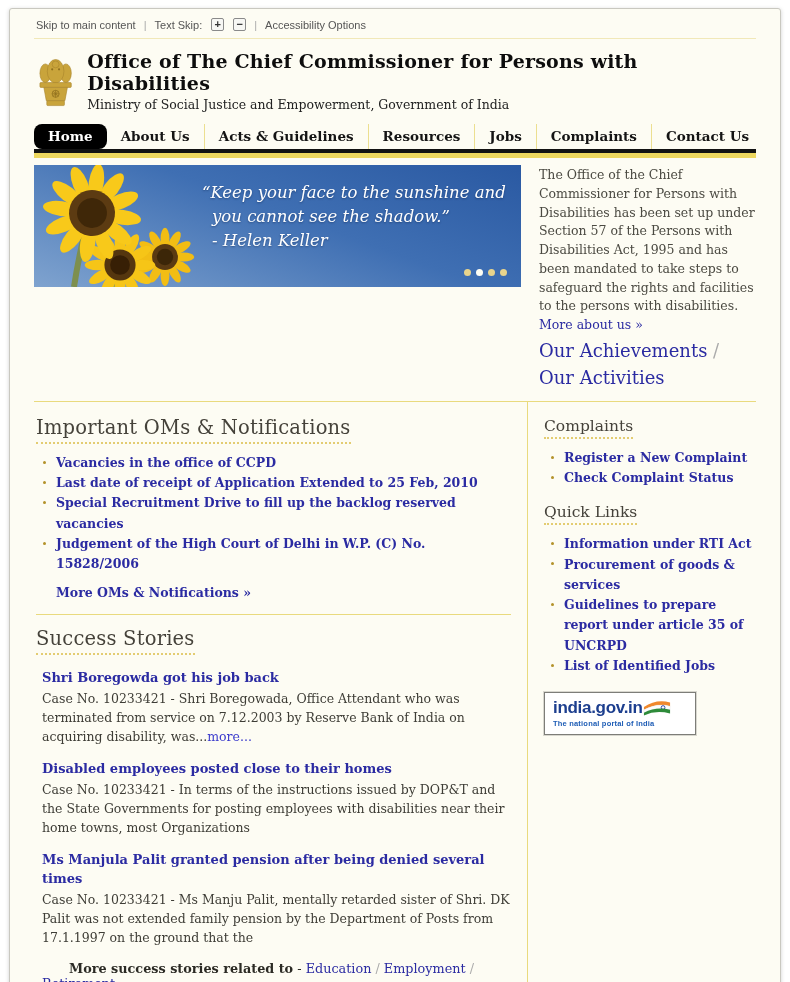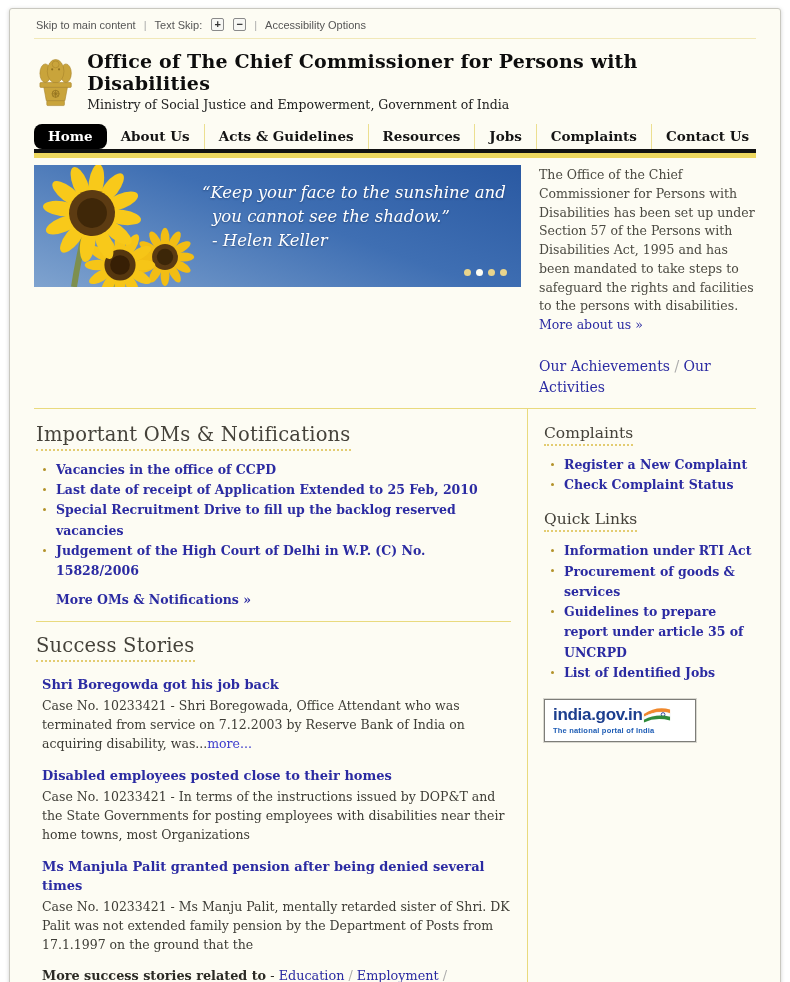--- a/index.html
+++ b/index.html
@@ -51,21 +51,21 @@
     font-style:italic; font-size:16.5px; line-height:1.45;
     text-shadow:0 1px 2px rgba(10,30,70,.45);
   }
   .hero-quote .l2 { padding-left:10px; }
   .hero-attr { padding-left:10px; font-style:italic; }
   .dots { position:absolute; right:14px; bottom:11px; display:flex; gap:5px; }
   .dot { width:7px; height:7px; border-radius:50%; background:#e8d48c; cursor:pointer; }
   .dot.active { background:#fdfdf4; }
   .intro { flex:1; font-size:12.5px; line-height:1.5; color:#4b4a42; padding-top:1px; }
   .intro a { color:#2b2ba2; text-decoration:none; }
-  .intro-links { margin-top:21px; font-size:14px; }
+  .intro-links { margin-top:2px; font-size:18px; }
   .intro-links a { color:#2b2ba2; text-decoration:none; }
   .divider-full { border:none; border-top:1px solid #e9da7e; margin:10px 0 0; }
   
   .columns { display:flex; }
   .main { flex:1; padding:14px 16px 10px 2px; border-right:1px solid #e9da7e; }
   .sidebar { width:228px; flex:none; padding:14px 0 10px 16px; }
   h2 {
     font-size:19.5px; font-weight:normal; color:#45423a; letter-spacing:.2px;
     display:inline-block; border-bottom:2px dotted #e3cc71; padding-bottom:3px;
   }
@@ -83,21 +83,21 @@
   ul.bullets.norm a { font-weight:bold; }
   .more-link { display:inline-block; margin:11px 0 2px 20px; font-size:12.5px; font-weight:bold; color:#2b2ba2; text-decoration:none; }
   .section { padding-bottom:12px; border-bottom:1px solid #e9da7e; }
   .section.last { border-bottom:none; }
   .section + .section { padding-top:12px; }
   .story { margin:12px 0 0 6px; }
   .story-title { font-size:13px; font-weight:bold; color:#2b2ba2; text-decoration:none; }
   .story-body { font-size:12.5px; color:#3e3d36; line-height:1.52; margin-top:3px; }
   .story-body a { color:#3c3ccd; text-decoration:none; }
   .related { margin:14px 0 2px 6px; font-size:12.8px; color:#2b2a24; }
-  .related b { font-weight:bold; }
+  .related b { font-weight:bold;margin-left:27px; }
   .related a { color:#2b2ba2; text-decoration:none; }
   
   .side-block { margin-bottom:14px; }
   .portal-box {
     margin-top:16px; width:152px; background:#fff; border:1px solid #7d7d78;
     outline:1px solid #d8d7cf; padding:5px 8px 6px; cursor:pointer;
   }
   .portal-name {
     font-family:"Liberation Sans", sans-serif; font-size:17px; font-weight:bold;
     color:#1c3e8e; letter-spacing:-.3px; display:flex; align-items:center;

